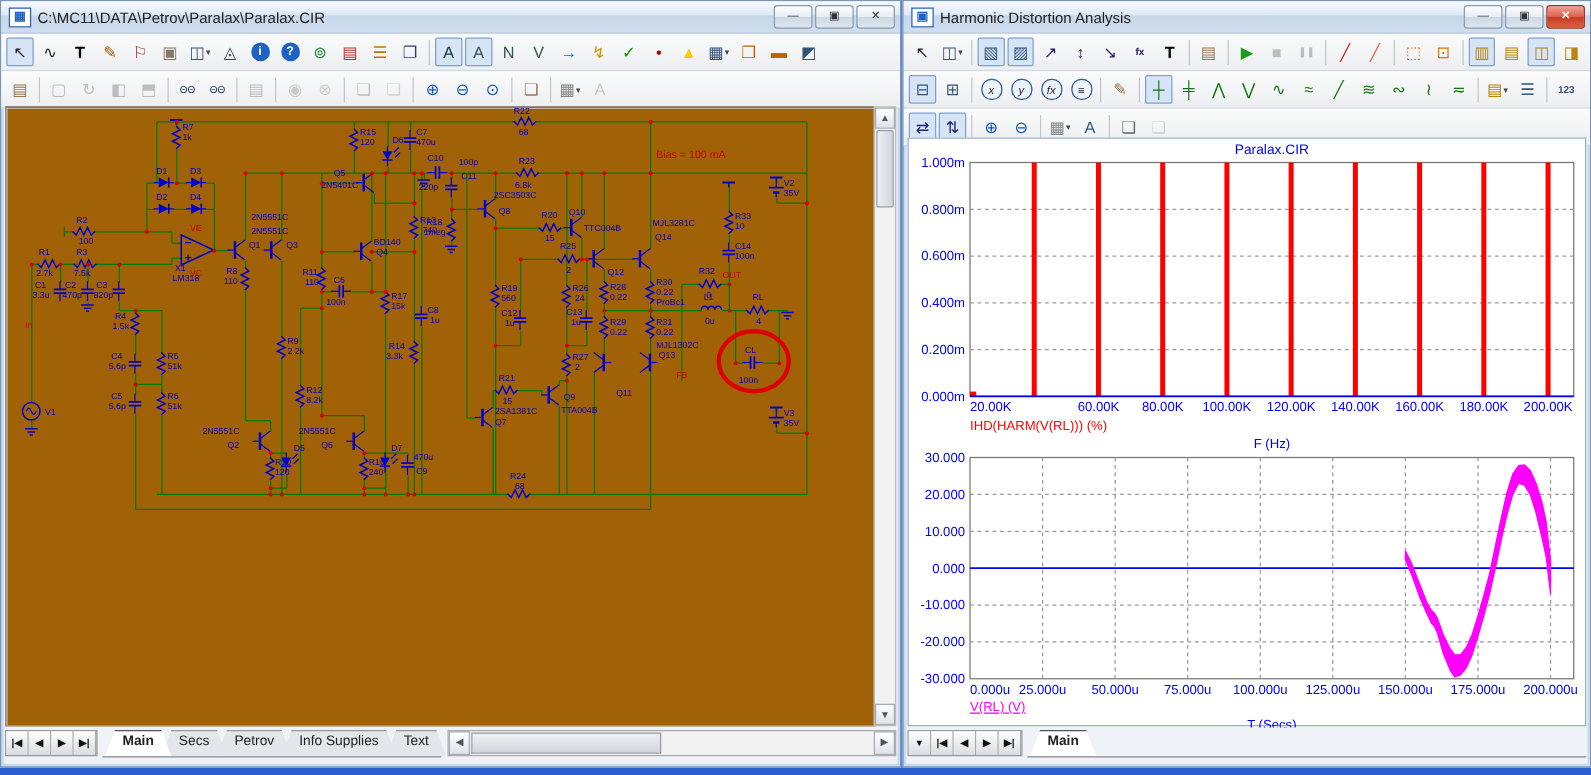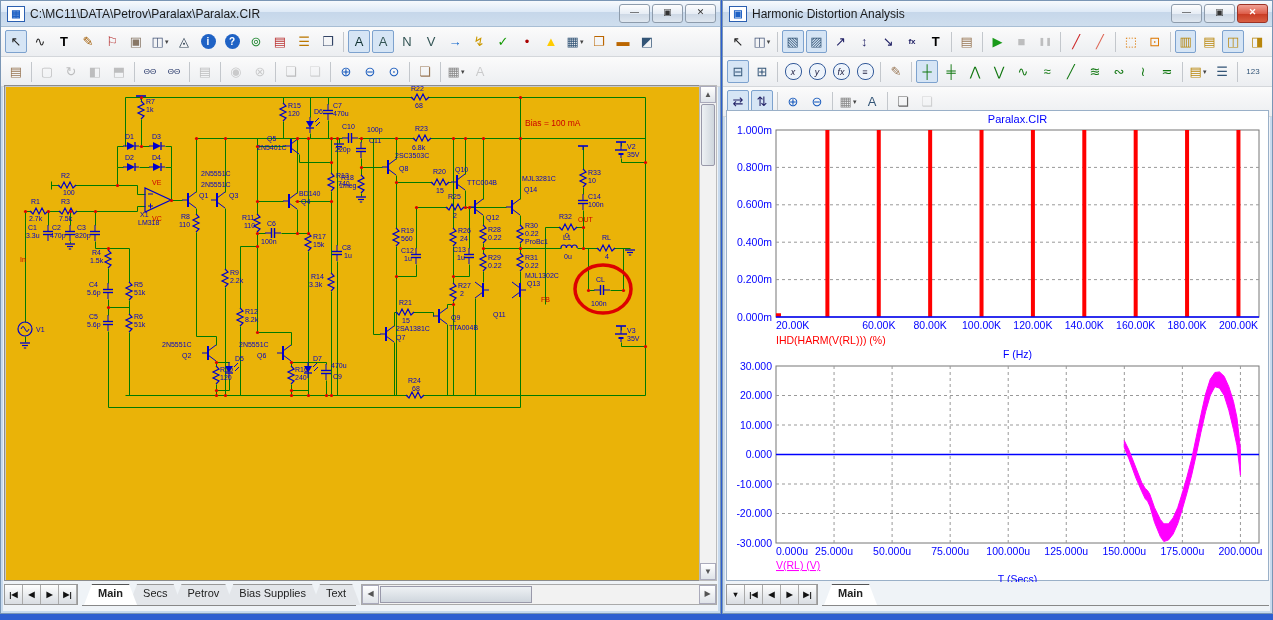--- a/index.html
+++ b/index.html
@@ -26,21 +26,21 @@
     display:flex;align-items:center;justify-content:center;font-size:13px;position:relative;}
   .tbtn.sm{width:20px;}
   .tbtn.on{border-color:#7da2ce;background:#d6e5f5;}
   .tbtn.dis{opacity:.38;}
   .tbtn .dd{font-size:7px;color:#444;margin-left:1px;}
   .tsep{width:1px;height:20px;background:#c3c7cc;margin:0 3px;}
   .glyph-bg{width:15px;height:15px;border-radius:8px;color:#fff;font-size:10px;font-weight:bold;
     display:flex;align-items:center;justify-content:center;}
   .circ{width:15px;height:15px;border-radius:8px;border:1.5px solid #335a9a;color:#224;
     font-size:9px;font-style:italic;display:flex;align-items:center;justify-content:center;background:#eef4fb;}
-  .canvas-wrap{position:absolute;left:3px;right:3px;background:#eab308;border:1px solid #8c8c8c;
+  .canvas-wrap{position:absolute;left:3px;right:3px;background:#a16207;border:1px solid #8c8c8c;
     box-shadow:inset 1px 1px 0 #c9c9c9;}
   #schwrap{top:84px;bottom:32px;right:19px;}
   #vscroll{position:absolute;top:84px;bottom:32px;right:3px;width:16px;background:#f2f2f2;
     border:1px solid #bbb;display:flex;flex-direction:column;}
   .sbtn{height:15px;font-size:8px;color:#555;text-align:center;line-height:15px;
     background:linear-gradient(#fff,#dfe3e8);border:1px solid #aab;}
   .sthumb{height:60px;margin:1px;background:linear-gradient(90deg,#eef1f4,#cfd6dd);border:1px solid #99a;border-radius:2px;}
   .strack{flex:1;}
   .tabbar{position:absolute;left:3px;right:3px;bottom:3px;height:26px;display:flex;align-items:flex-start;gap:1px;}
   .navgrp{display:flex;border:1px solid #999;background:#e8e8e8;margin-right:3px;}
@@ -835,21 +835,21 @@
     <div class="navgrp">
         <div class="navbtn">|◀</div>
         <div class="navbtn">◀</div>
         <div class="navbtn">▶</div>
         <div class="navbtn">▶|</div>
       </div>
     <div class="tabs">
         <div class="tab active">Main</div>
         <div class="tab">Secs</div>
         <div class="tab">Petrov</div>
-        <div class="tab">Bias Supplies</div>
+        <div class="tab">Info Supplies</div>
         <div class="tab">Text</div>
       </div>
     <div class="hscroll">
       <div class="sbtn" style="width:15px;height:17px;">◀</div>
       <div class="hthumb"></div>
       <div class="htrack"></div>
       <div class="sbtn" style="width:15px;height:17px;">▶</div>
     </div>
   </div>
 </div>
@@ -997,21 +997,21 @@
       <div class="tsep"></div>
       <div class="tbtn sm">
         <span style="color: rgb(184, 134, 11);">▤</span>
         <span class="dd">▾</span>
       </div>
       <div class="tbtn sm">
         <span style="color: rgb(51, 85, 119);">☰</span>
       </div>
       <div class="tsep"></div>
       <div class="tbtn sm">
-        <span style="color: rgb(51, 85, 119); font-weight: normal; font-size: 8px; text-align: right;">123</span>
+        <span style="color: rgb(51, 85, 119); font-weight: bold; font-size: 8px; text-align: right;">123</span>
       </div>
     </div>
   <div class="toolbar" style="justify-content:flex-start;">
       <div class="tbtn sm on">
         <span style="color: rgb(34, 34, 102);">⇄</span>
       </div>
       <div class="tbtn sm on">
         <span style="color: rgb(34, 34, 102);">⇅</span>
       </div>
       <div class="tsep"></div>

